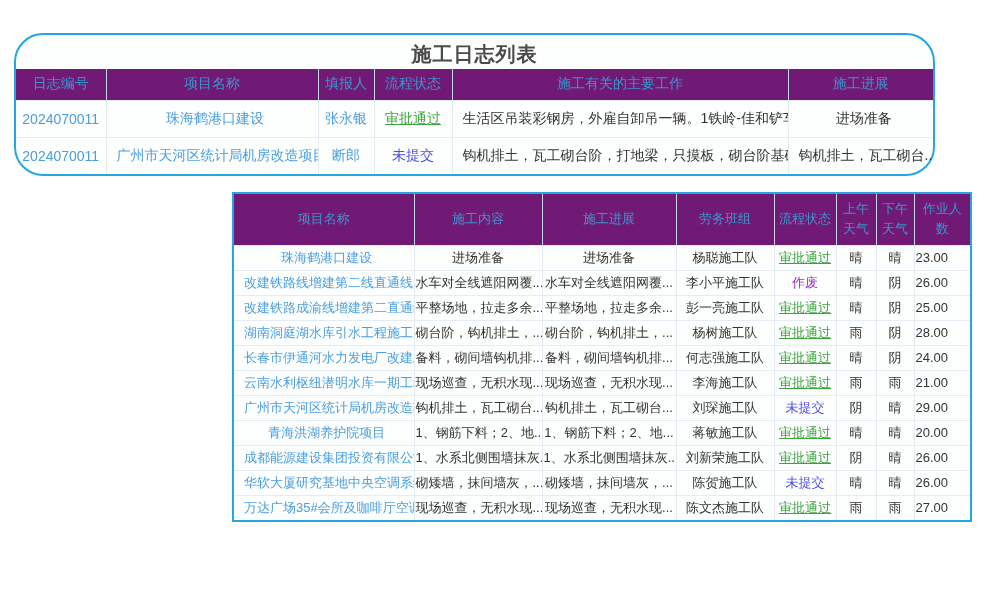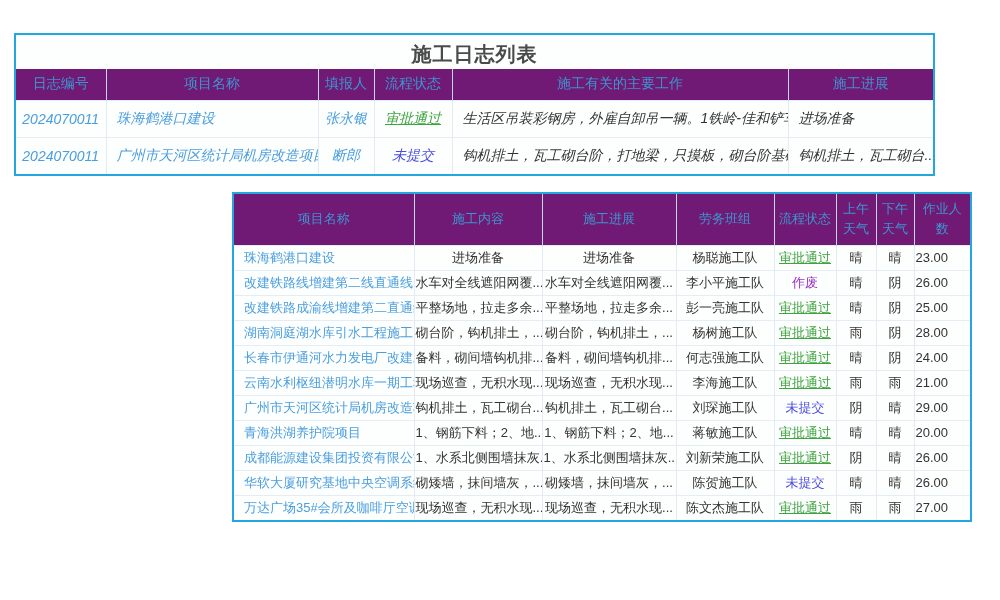--- a/index.html
+++ b/index.html
@@ -21,33 +21,33 @@
     text-align:center; box-sizing:border-box; overflow:hidden;
   }
   td {
     box-sizing:border-box; overflow:hidden; white-space:nowrap;
     border-top:1px solid #e4ecf4;
   }
   th + th { border-left:1px solid #c3d6e6; }
   td + td { border-left:1px solid #e2eaf2; }
 
   
-  .top-card { left:14px; top:33px; width:921px; }
+  .top-card { left:14px; top:33px; width:921px;border-radius:29px; }
   .top-card .card-title { height:34px; line-height:38px; }
   .top-card th { height:31px; font-size:14px; }
-  .top-card td { height:37px; font-size:14px;font-style:italic; }
+  .top-card td { height:37px; font-size:14px; }
   
   .bottom-card { left:232px; top:192px; width:740px; }
   .bottom-card .card-title { height:38px; line-height:44px; }
   .bottom-card th { height:51px; font-size:13px; }
   .bottom-card td { height:25px; font-size:13px; }
   .th-wrap { white-space:normal; line-height:20px; padding:0 4px; }
 
   .c-center { text-align:center; }
-  .c-left   { text-align:left; padding-left:10px; padding-right:4px;margin-top:29px; }
+  .c-left   { text-align:center; padding-left:10px; padding-right:4px;margin-top:29px; }
   .c-right  { text-align:left; padding-right:8px; }
   .link     { color:#4a9ede; cursor:pointer; }
   .status   { text-align:center; cursor:pointer; }
 </style>
 </head>
 <body>
 
 <div class="card top-card">
   <div class="card-title">施工日志列表</div>
   <table>

